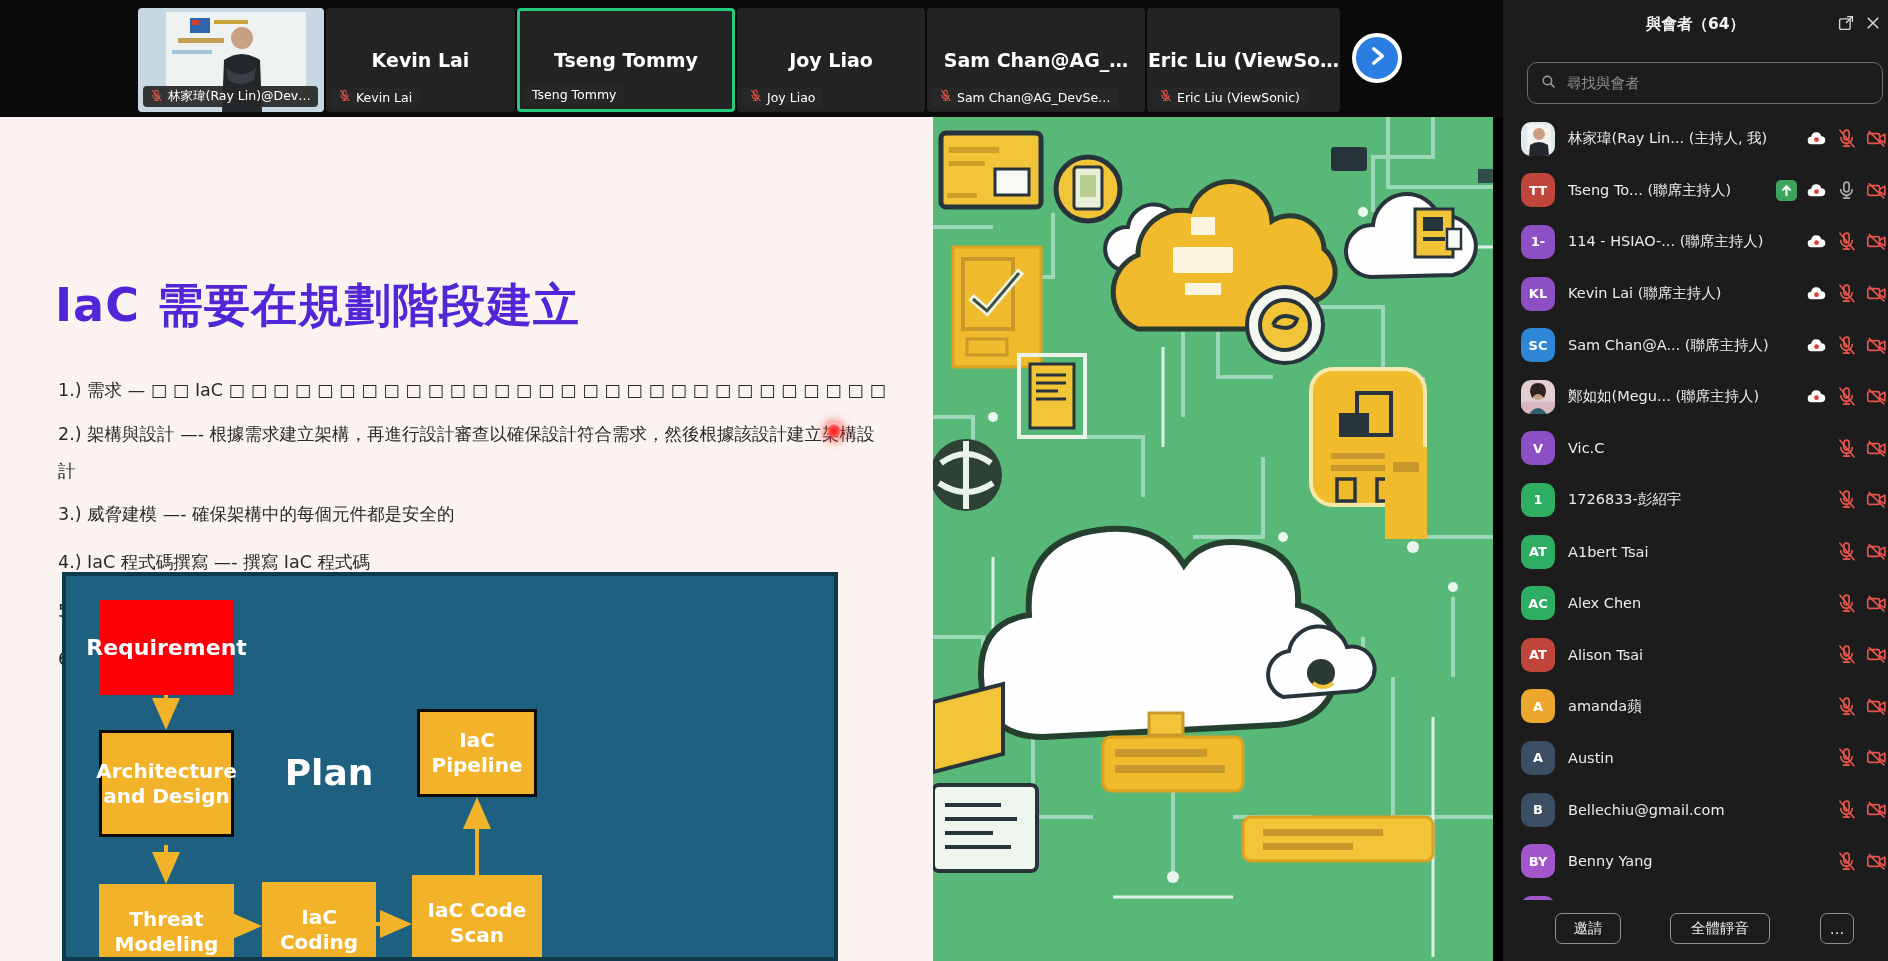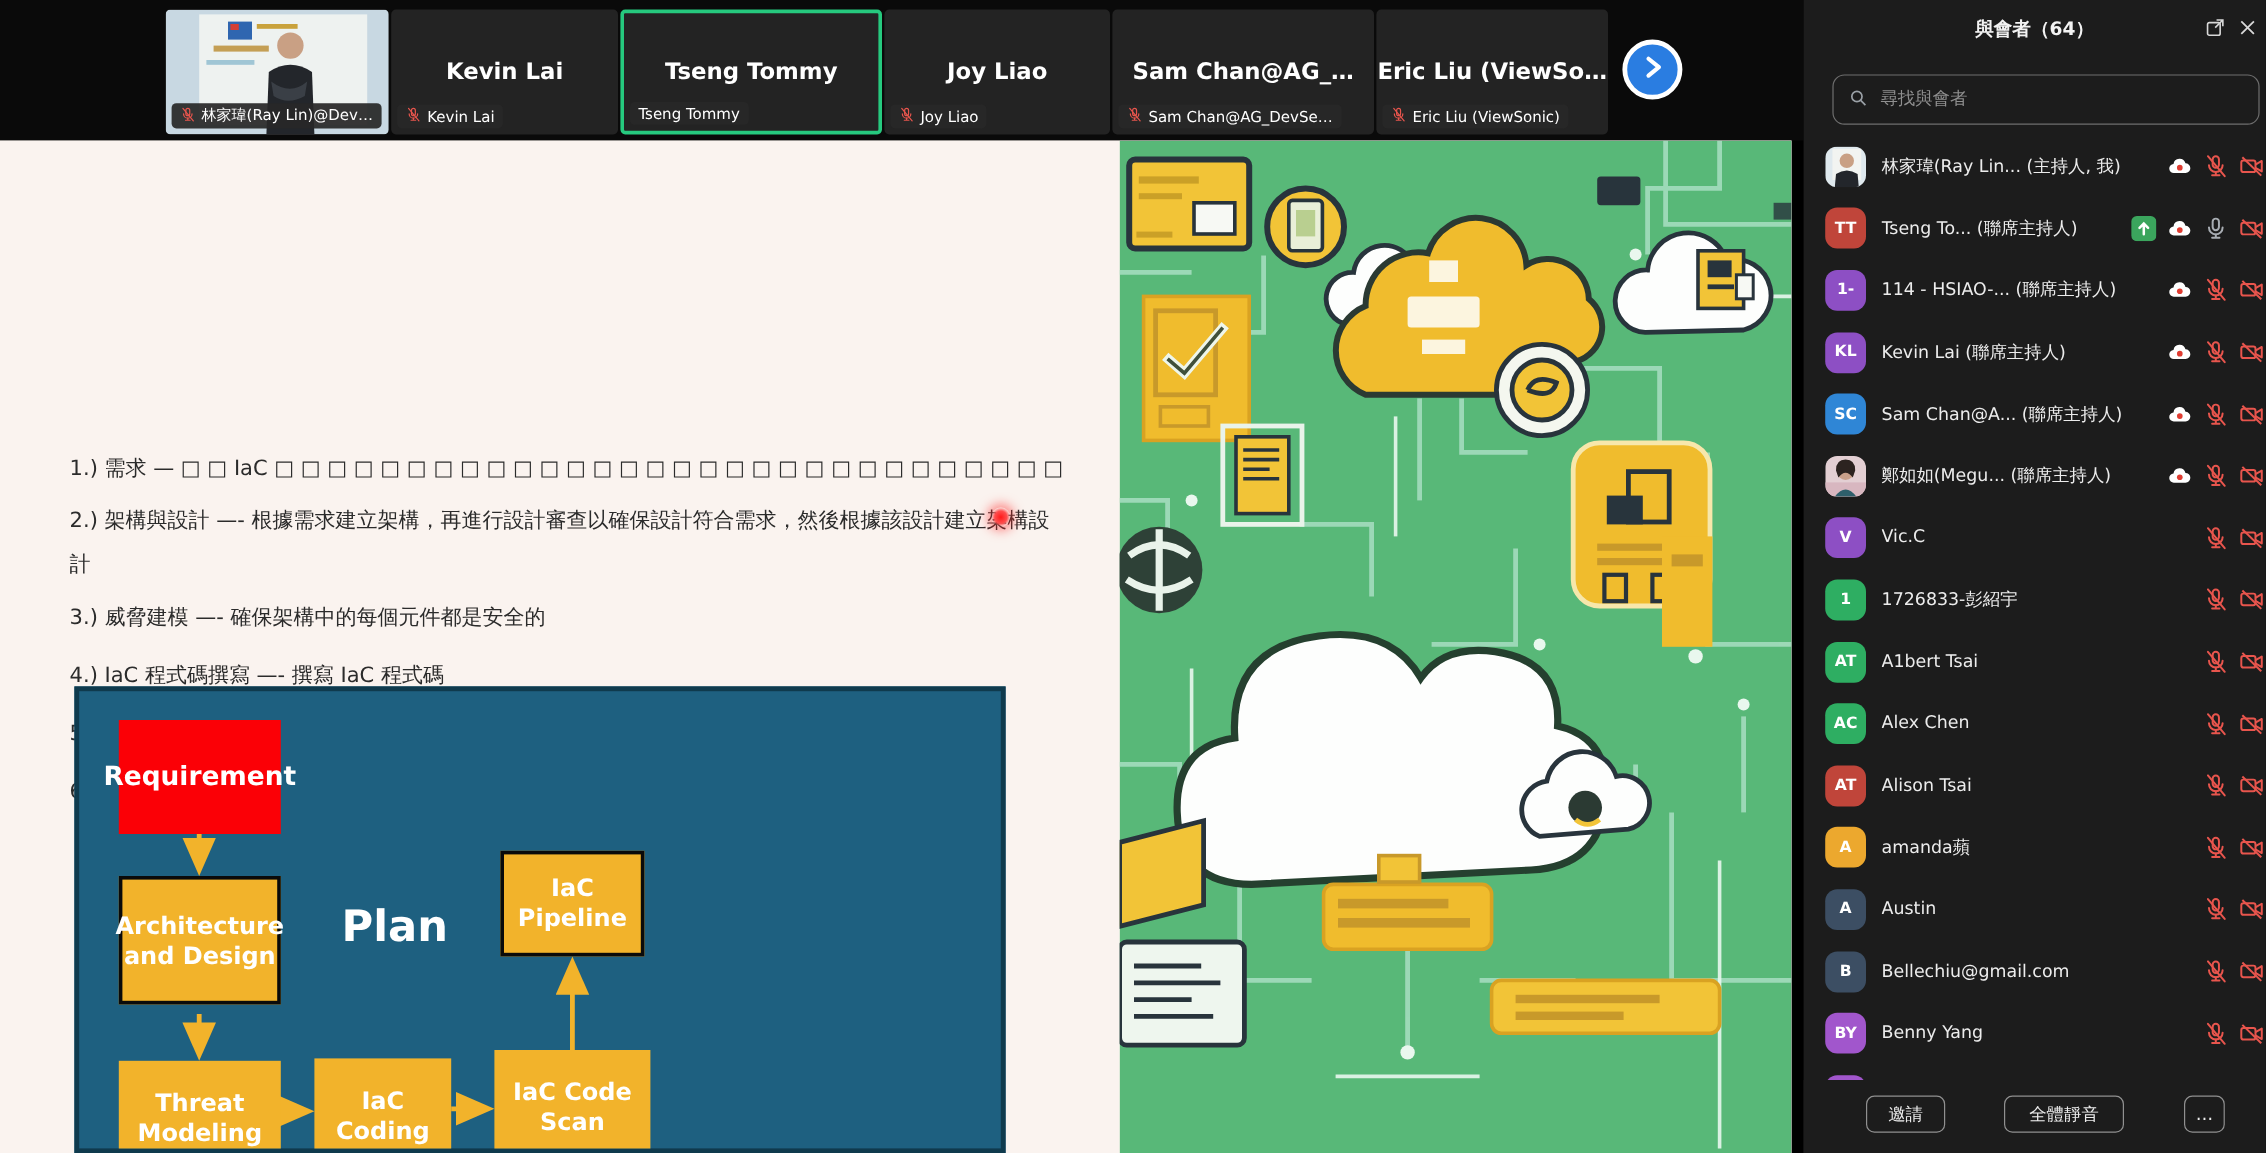--- a/index.html
+++ b/index.html
@@ -180,20 +180,21 @@
         </div>
       </div>
     <div class="next-btn" style="background: rgb(42, 125, 225);">
       <span><svg viewBox="0 0 24 24">
             <path d="M9 5.5l8 6.5-8 6.5" fill="none" stroke="#fff" stroke-width="3.2" stroke-linecap="round" stroke-linejoin="round"></path>
           </svg></span>
     </div>
   </div>
 
   <div class="slide">
+    <div class="slide-title" style="color: rgb(82, 38, 214);">IaC 需要在規劃階段建立</div>
     <div class="bullet b1">1.) 需求 — □ □  IaC □ □ □ □ □ □ □ □ □ □ □ □ □ □ □ □ □ □ □ □ □ □ □ □ □ □ □ □ □ □</div>
     <div class="bullet b2">2.) 架構與設計 —- 根據需求建立架構，再進行設計審查以確保設計符合需求，然後根據該設計建立架構設計</div>
     <div class="bullet b3">3.) 威脅建模 —- 確保架構中的每個元件都是安全的</div>
     <div class="bullet b4">4.) IaC 程式碼撰寫 —- 撰寫 IaC 程式碼</div>
     <div class="bullet b5">5.) IaC 程式碼掃描 —- 檢查IaC安全配置</div>
     <div class="bullet b6">6.) IaC 流程管線 —- 建立 IaC 環境</div>
     <div class="laser"></div>
 
     <div class="flowchart" style="background: rgb(30, 96, 128);">
       <svg class="fc-arrows" viewBox="0 0 768 381">

